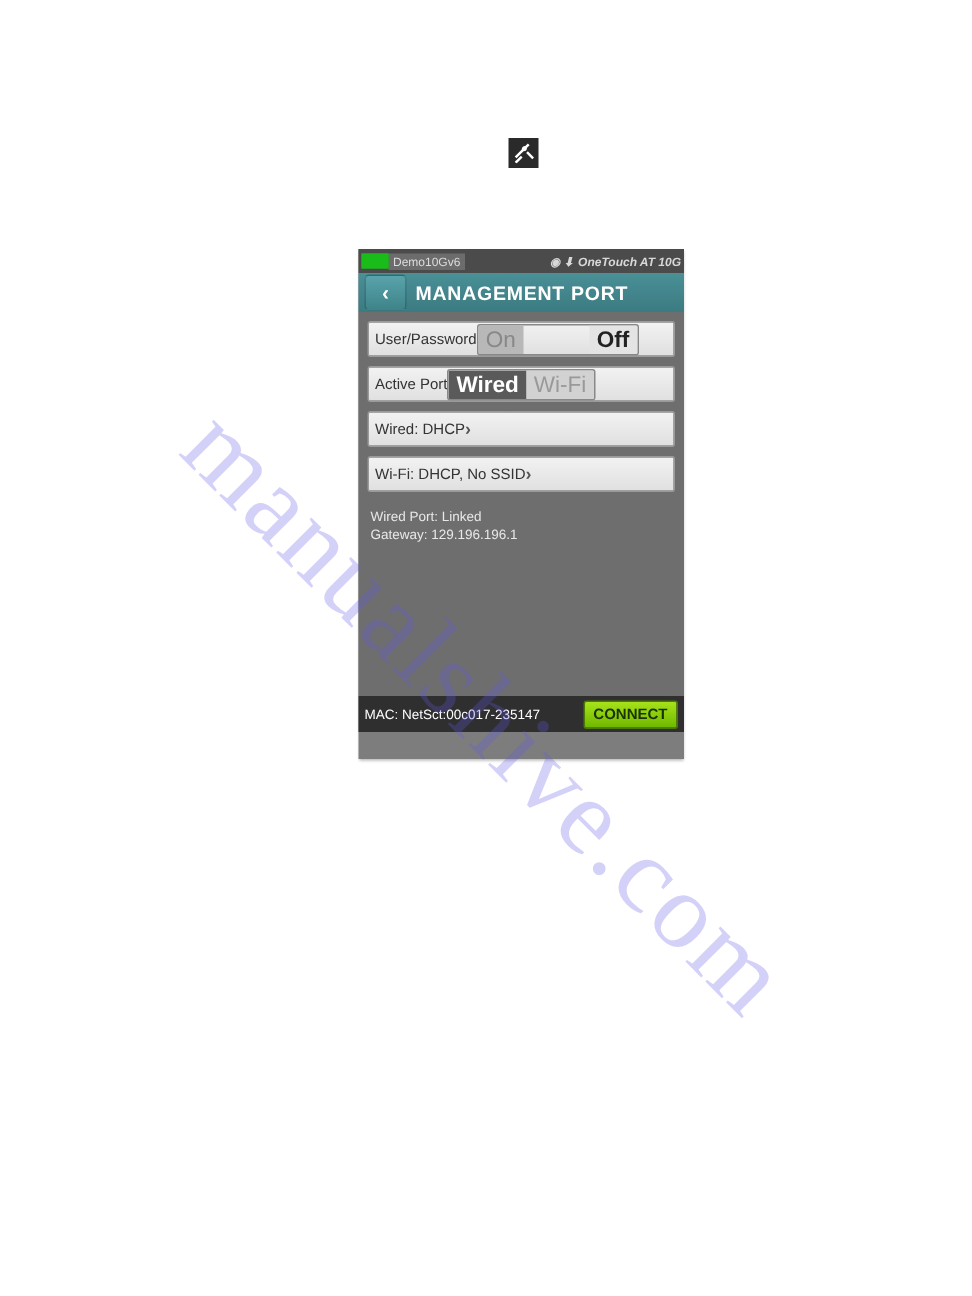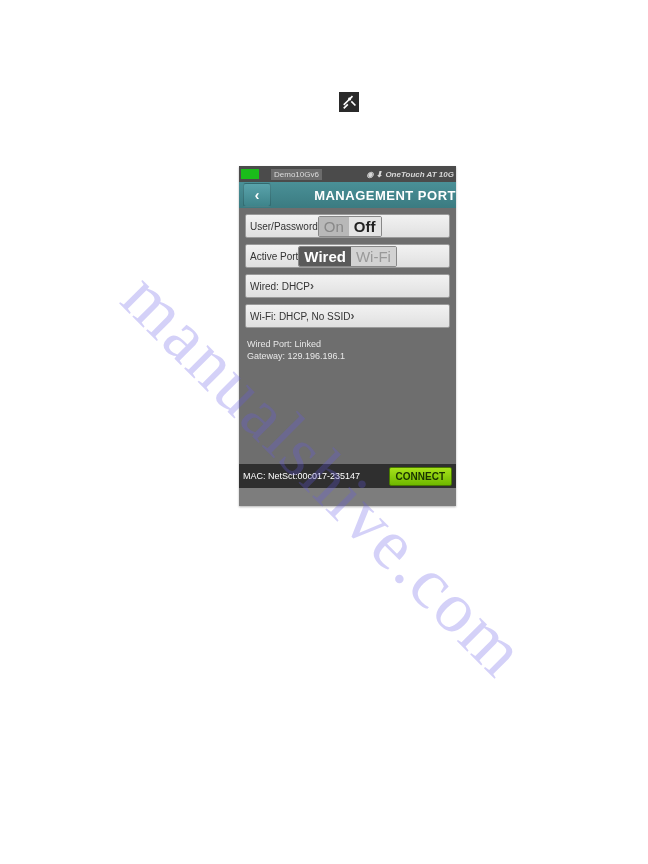--- a/index.html
+++ b/index.html
@@ -43,21 +43,21 @@
   .statusbar {
     height: 16px;
     background: #4b4b4b;
     display: flex;
     align-items: center;
     justify-content: space-between;
     padding: 0 2px;
     font-size: 8px;
     color: #cfcfcf;
   }
-  .sb-left { display:flex; align-items:center; gap:12px; }
+  .sb-left { display:flex; align-items:center; gap:0; }
   .battery {
     width: 16px; height: 8px; border:1px solid #1abc1a; position:relative; background:#1abc1a;
   }
   .sb-profile {
     background:#6c6c6c; padding:1px 3px; font-size:8px; color:#ddd;
   }
   .sb-right { display:flex; align-items:center; gap:3px; font-weight:bold; font-style:italic; color:#d8d8d8; }
   .sb-icons { font-size:8px; }
   .titlebar {
     height: 26px;
@@ -69,21 +69,21 @@
   .back-btn {
     width: 26px; height: 22px;
     margin-left: 4px;
     background: linear-gradient(#5aa3ab, #3e848a);
     border: 1px solid rgba(0,0,0,0.2);
     border-radius: 3px;
     display:flex; align-items:center; justify-content:center;
     color:#fff; font-size:14px; font-weight:bold;
   }
   .title-text {
-    flex:1; text-align:right; padding-left:6px;
+    flex:1; text-align:left; padding-left:6px;
     font-size: 13px; font-weight:bold; letter-spacing:0.5px;
   }
   .content {
     background:#6e6e6e;
     padding: 6px 6px 4px 6px;
   }
   .row {
     background: linear-gradient(#f2f2f2,#e0e0e0);
     border:1px solid #9a9a9a;
     border-radius:2px;
@@ -95,21 +95,21 @@
     margin-bottom: 6px;
     font-size: 10px;
     color:#333;
   }
   .row .label { }
   .toggle {
     display:flex; font-size:15px; border:1px solid #888; border-radius:2px; overflow:hidden;
   }
   .toggle span { padding:1px 5px; }
   .toggle .inactive { background:#b8b8b8; color:#888; }
-  .toggle .active-off { background:#e4e4e4; color:#222; font-weight:bold; }
+  .toggle .active-off { background:#e4e4e4; color:#222; font-weight:bold;margin-left:44px; }
   .toggle .active-on { background:#5a5a5a; color:#fff; font-weight:bold; }
   .toggle .dim { background:#d2d2d2; color:#999; }
   .chev { font-size:12px; color:#555; font-weight:bold; }
   .info {
     padding: 4px 2px 8px 2px;
     color:#e8e8e8;
     font-size: 9px;
     line-height: 1.35;
   }
   .filler {

